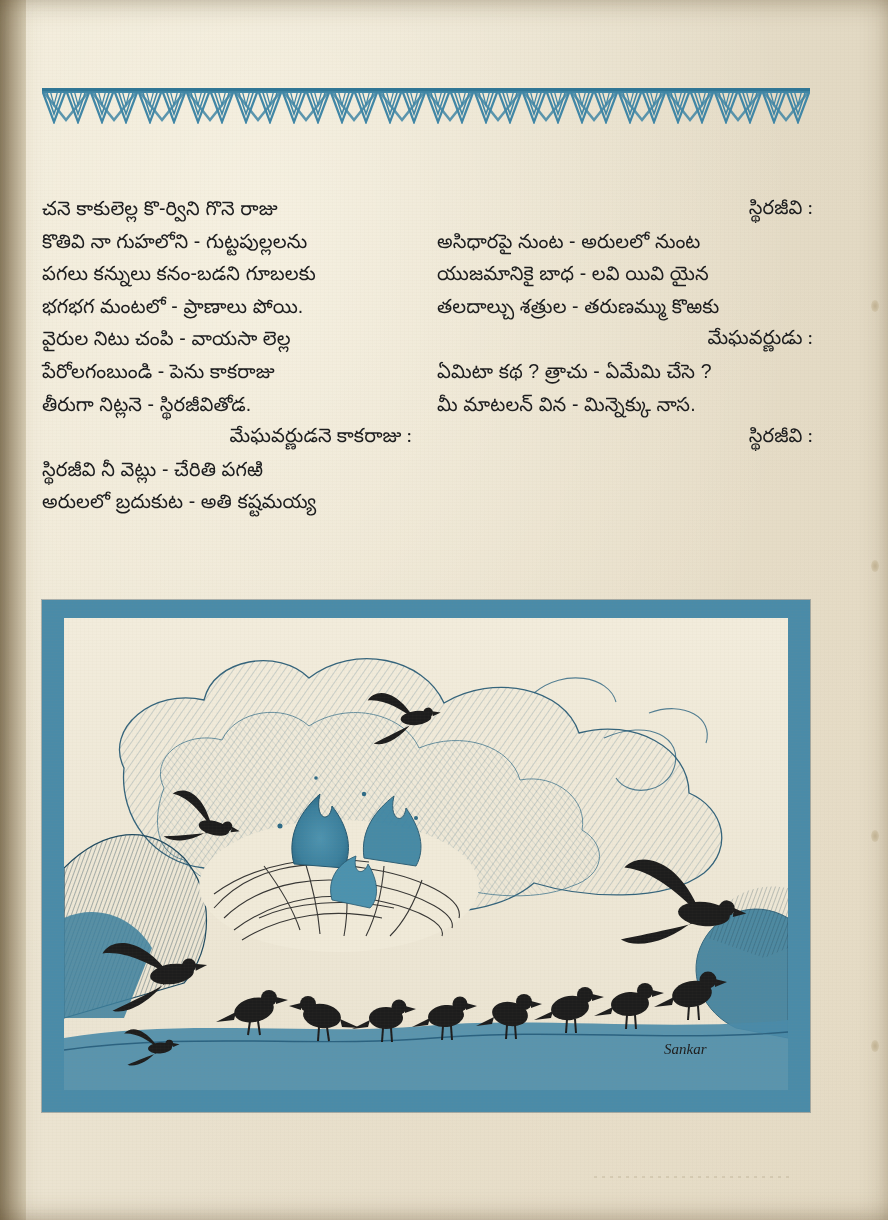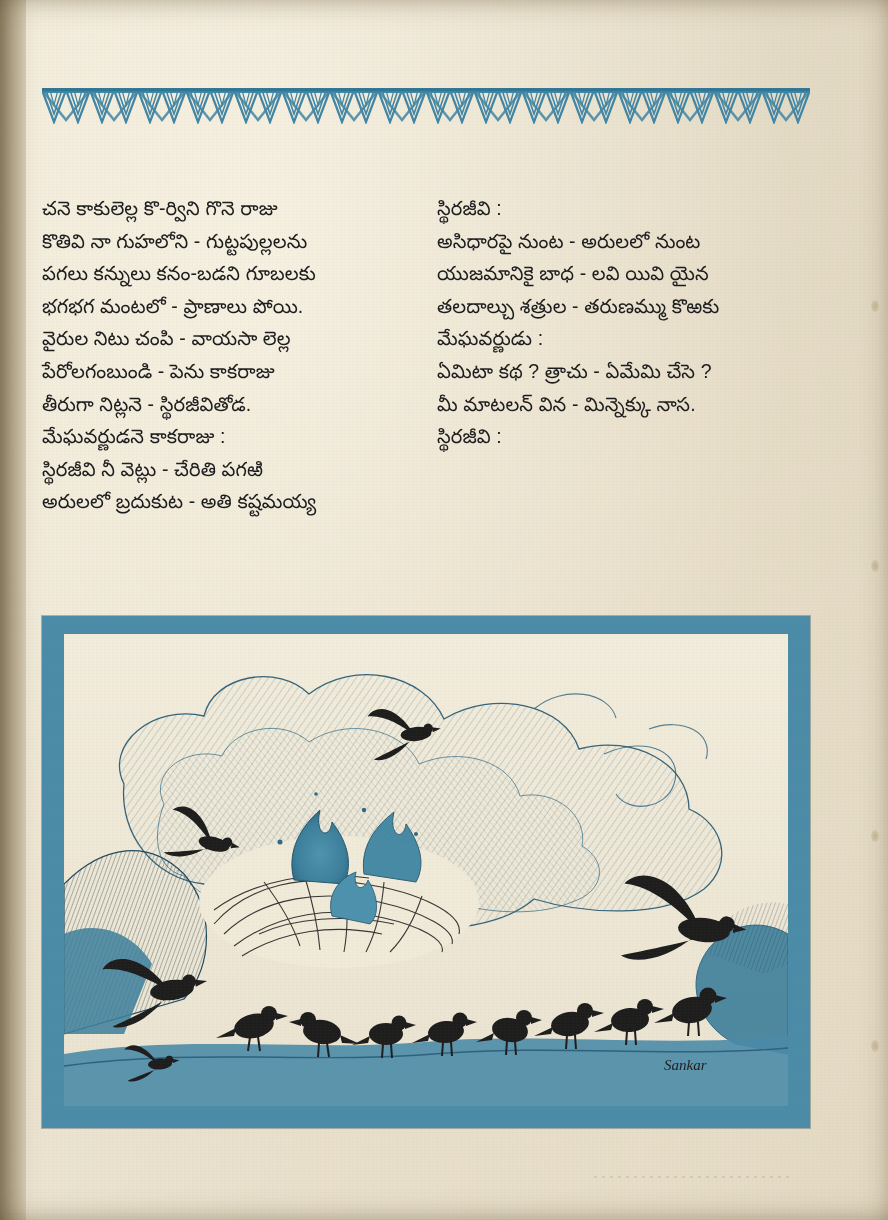--- a/index.html
+++ b/index.html
@@ -94,31 +94,32 @@
   }
   .col.right { width: 376px; }
   .line {
     font-size: 19.5px;
     line-height: 32.6px;
     white-space: nowrap;
     letter-spacing: 0.1px;
     color: #1a1b1d;
   }
   .line.center {
-    text-align: left;
+    text-align: right;
+    font-family: Liberation Serif, serif;
   }
   .speaker {
     text-align: center;
   }
 
   
   .plate {
     position: absolute;
     left: 8px;
-    top: 616px;
+    top: 600px;
     width: 768px;
     height: 512px;
     background: #4a8ba8;
     box-shadow: 0 0 0 1px rgba(40,70,85,0.35);
   }
   .plate-inner {
     position: absolute;
     left: 22px;
     top: 18px;
     right: 22px;

